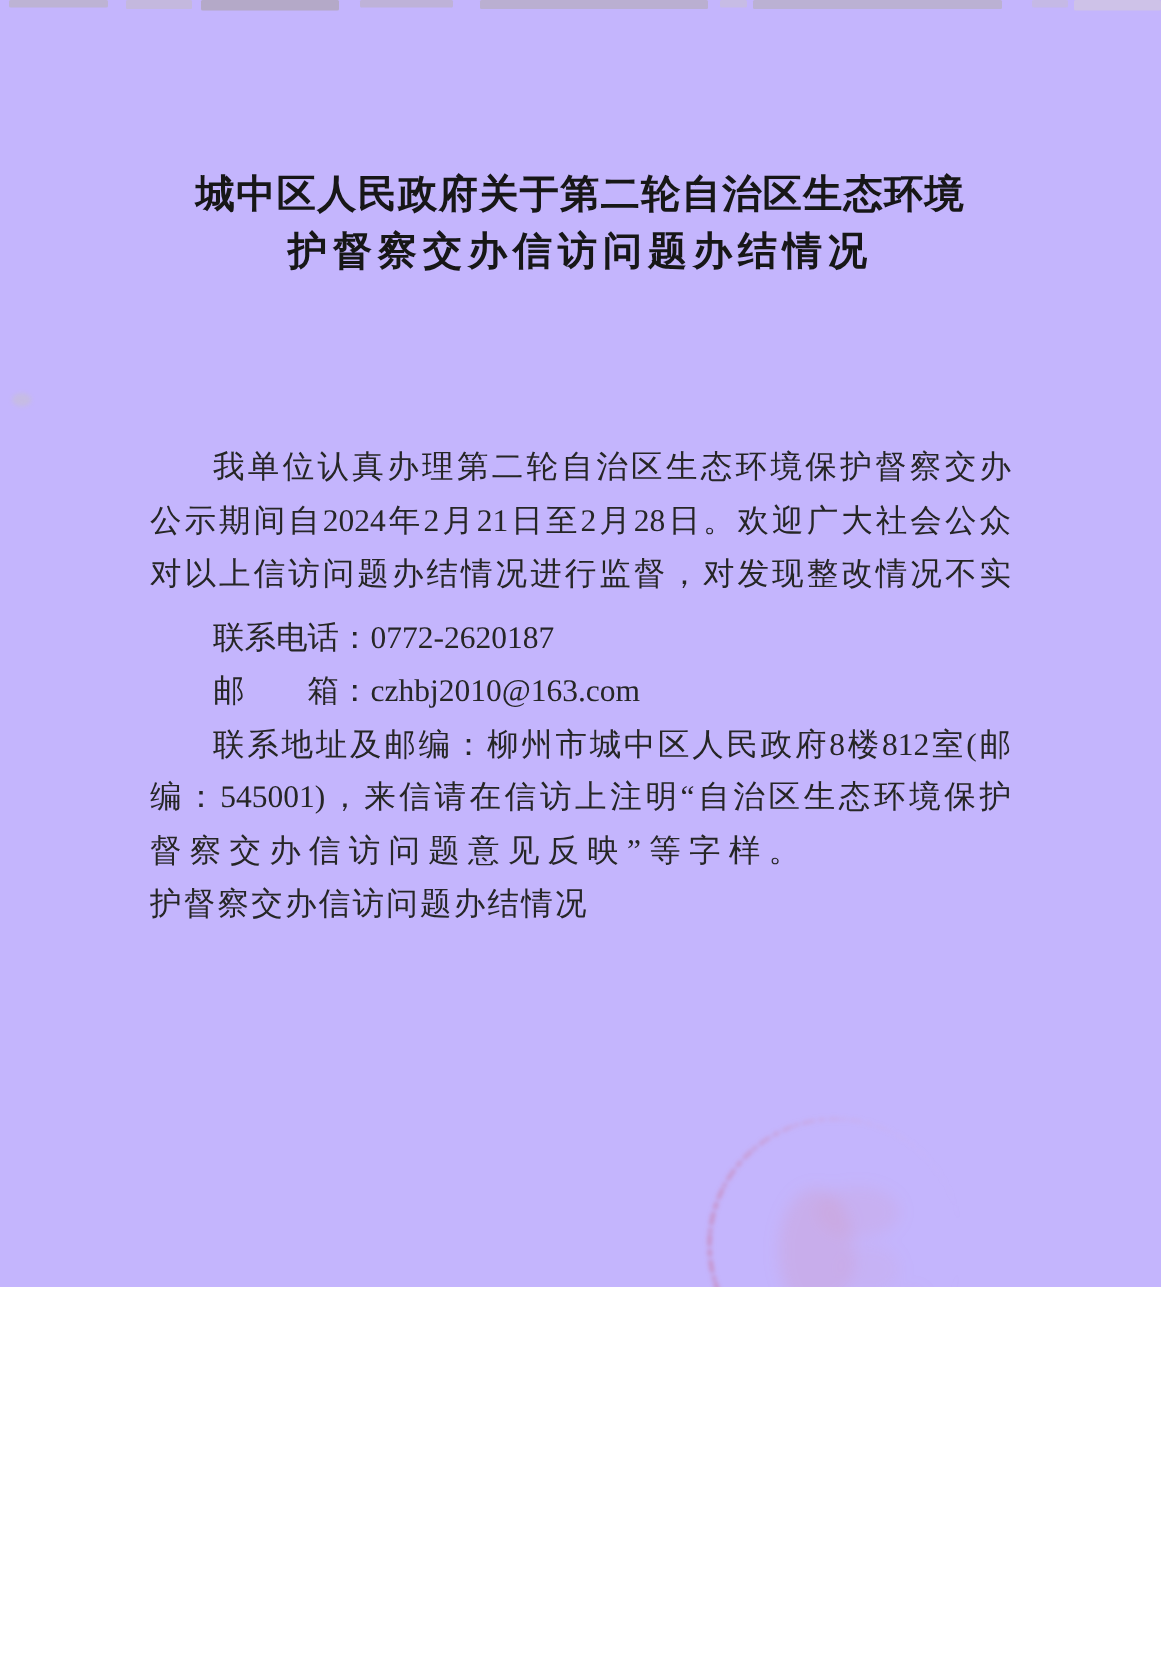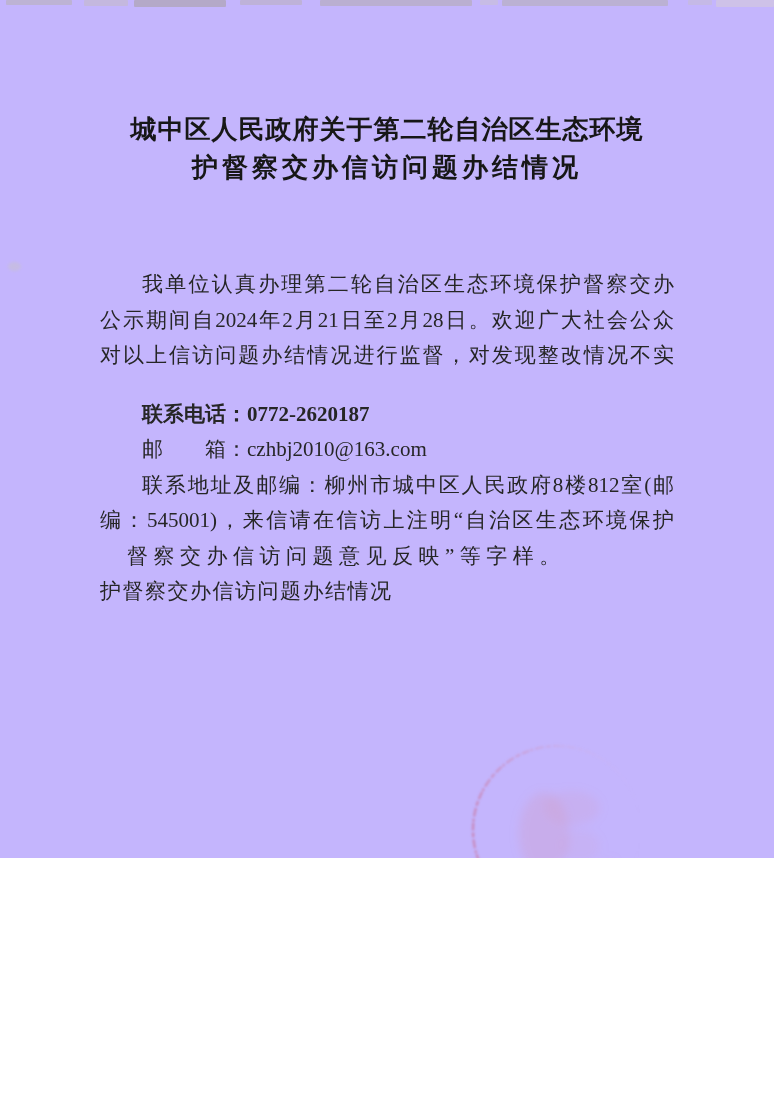--- a/index.html
+++ b/index.html
@@ -28,28 +28,28 @@
     position: absolute; top: 111px; left: 0; width: 774px;
     margin: 0; text-align: center;
     font-size: 26px; font-weight: bold; color: #171717;
     line-height: 38px; letter-spacing: 1px;
   }
   .title .t2 { letter-spacing: 4px; }
   .title .t3 { letter-spacing: 1px; }
 
   
   .doc-body {
-    position: absolute; top: 267px; left: 100px; width: 574px;
+    position: absolute; top: 294px; left: 100px; width: 574px;
     font-size: 21px; color: #262626; line-height: 35.5px;
   }
   .line { white-space: nowrap; }
   .just { white-space: normal; text-align: justify; text-align-last: justify; }
   .indent { text-indent: 42px; }
-  .gap { margin-top: 23px; font-weight: bold; }
-  .sp5 { letter-spacing: 5.5px; margin-left: 27px; }
+  .gap { margin-top: 7px; }
+  .sp5 { letter-spacing: 5.5px; }
   .sp1 { letter-spacing: 1.5px; }
 
   
   .seal { position: absolute; left: 468px; top: 738px; width: 182px; height: 192px; pointer-events: none; }
 
   
   .page-number {
     position: absolute; top: 1042px; right: 104px;
     font-size: 17px; color: #3a3a3a; letter-spacing: 3px;
     font-family: "DejaVu Serif", "Liberation Serif", serif;

